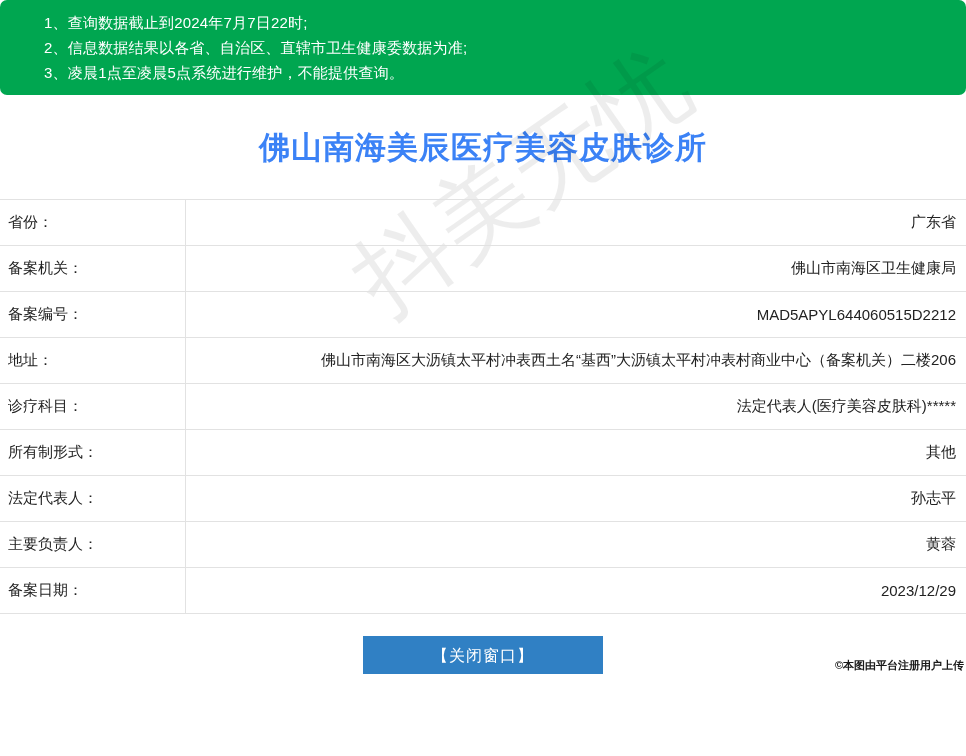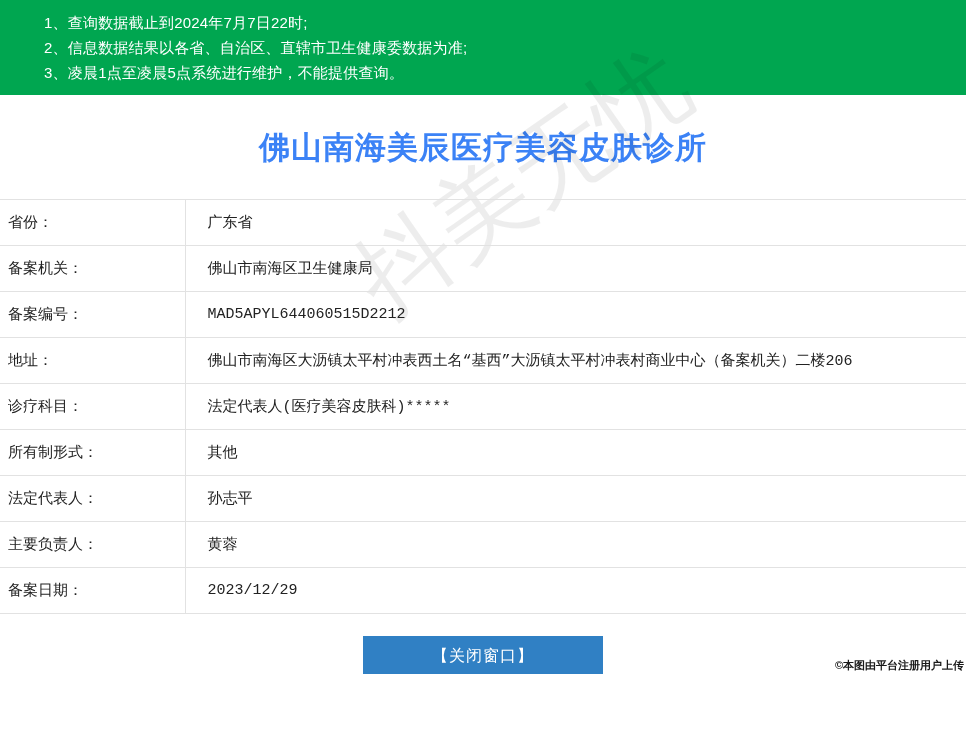--- a/index.html
+++ b/index.html
@@ -19,20 +19,21 @@
     background: #ffffff;
     overflow: hidden;
   }
 
   
   .notice {
     background: #00a650;
     color: #ffffff;
     padding: 10px 0 12px 0;
     height: 95px;
+    border-radius: 7px;
   }
   .notice-line {
     font-size: 15px;
     line-height: 25px;
     padding-left: 44px;
     white-space: nowrap;
     letter-spacing: 0.2px;
   }
 
   
@@ -44,21 +45,20 @@
     padding: 32px 0 30px 0;
     letter-spacing: 1px;
   }
 
   
   .info-table {
     width: 966px;
     border-collapse: collapse;
     position: relative;
     z-index: 2;
-    font-family: Liberation Mono, monospace;
   }
   .info-table tr {
     border-bottom: 1px solid #e2e2e2;
   }
   .info-table tr:first-child { border-top: 1px solid #e2e2e2; }
   .info-table td {
     padding: 13px 0 13px 0;
     font-size: 15px;
     color: #222222;
     vertical-align: middle;
@@ -67,20 +67,21 @@
   .label-cell {
     width: 185px;
     padding-left: 8px !important;
     color: #1a1a1a;
     border-right: 1px solid #e2e2e2;
   }
   .value-cell {
     padding-left: 22px !important;
     padding-right: 10px !important;
     color: #333333;
+    text-align: right;
   }
 
   
   .watermark {
     position: absolute;
     left: 330px;
     top: 240px;
     font-size: 95px;
     color: rgba(0, 0, 0, 0.07);
     font-weight: normal;

